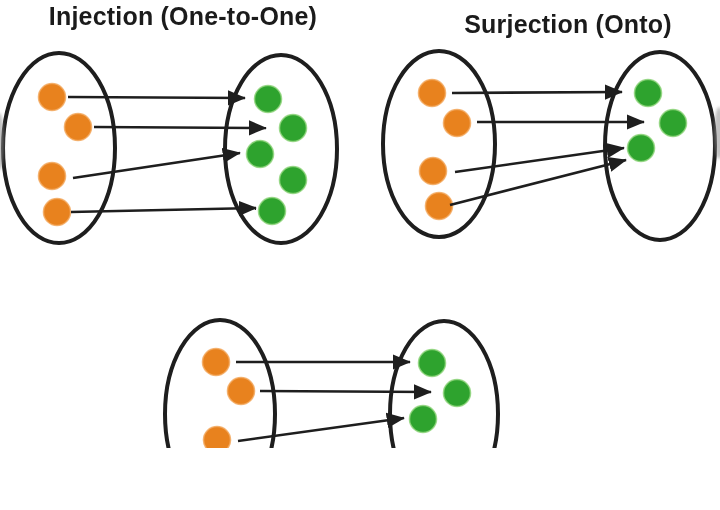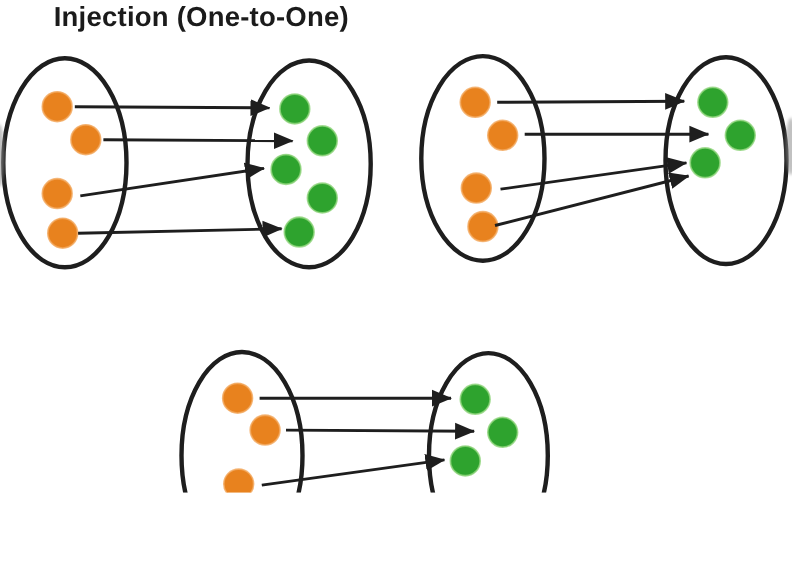--- a/index.html
+++ b/index.html
@@ -35,20 +35,21 @@
   .edge-artifact.left  { left: -5px;  top: 113px; width: 9px;  height: 57px; }
   .edge-artifact.right { right: -4px; top: 107px; width: 10px; height: 52px; }
 </style>
 </head>
 <body>
 
 <div id="canvas" style="background: rgb(255, 255, 255);">
 
   <div class="diagram-title" id="t-injection" style="color: rgb(27, 27, 27);">Injection (One-to-One)</div>
 
+  <div class="diagram-title" id="t-surjection" style="color: rgb(27, 27, 27);">Surjection (Onto)</div>
 
 
   <svg id="diagram-svg" width="720" height="510" viewBox="0 0 720 510" xmlns="http://www.w3.org/2000/svg">
     <defs>
       <marker id="arrowhead" viewBox="0 0 10 10" refX="9.5" refY="5" markerWidth="7" markerHeight="7" orient="auto-start-reverse" markerUnits="strokeWidth">
         <path id="arrowhead-path" d="M0,0.8 L10,5 L0,9.2 Z" fill="#1e1e1e"></path>
       </marker>
     </defs>
     <g id="shapes-root">
         <g>

